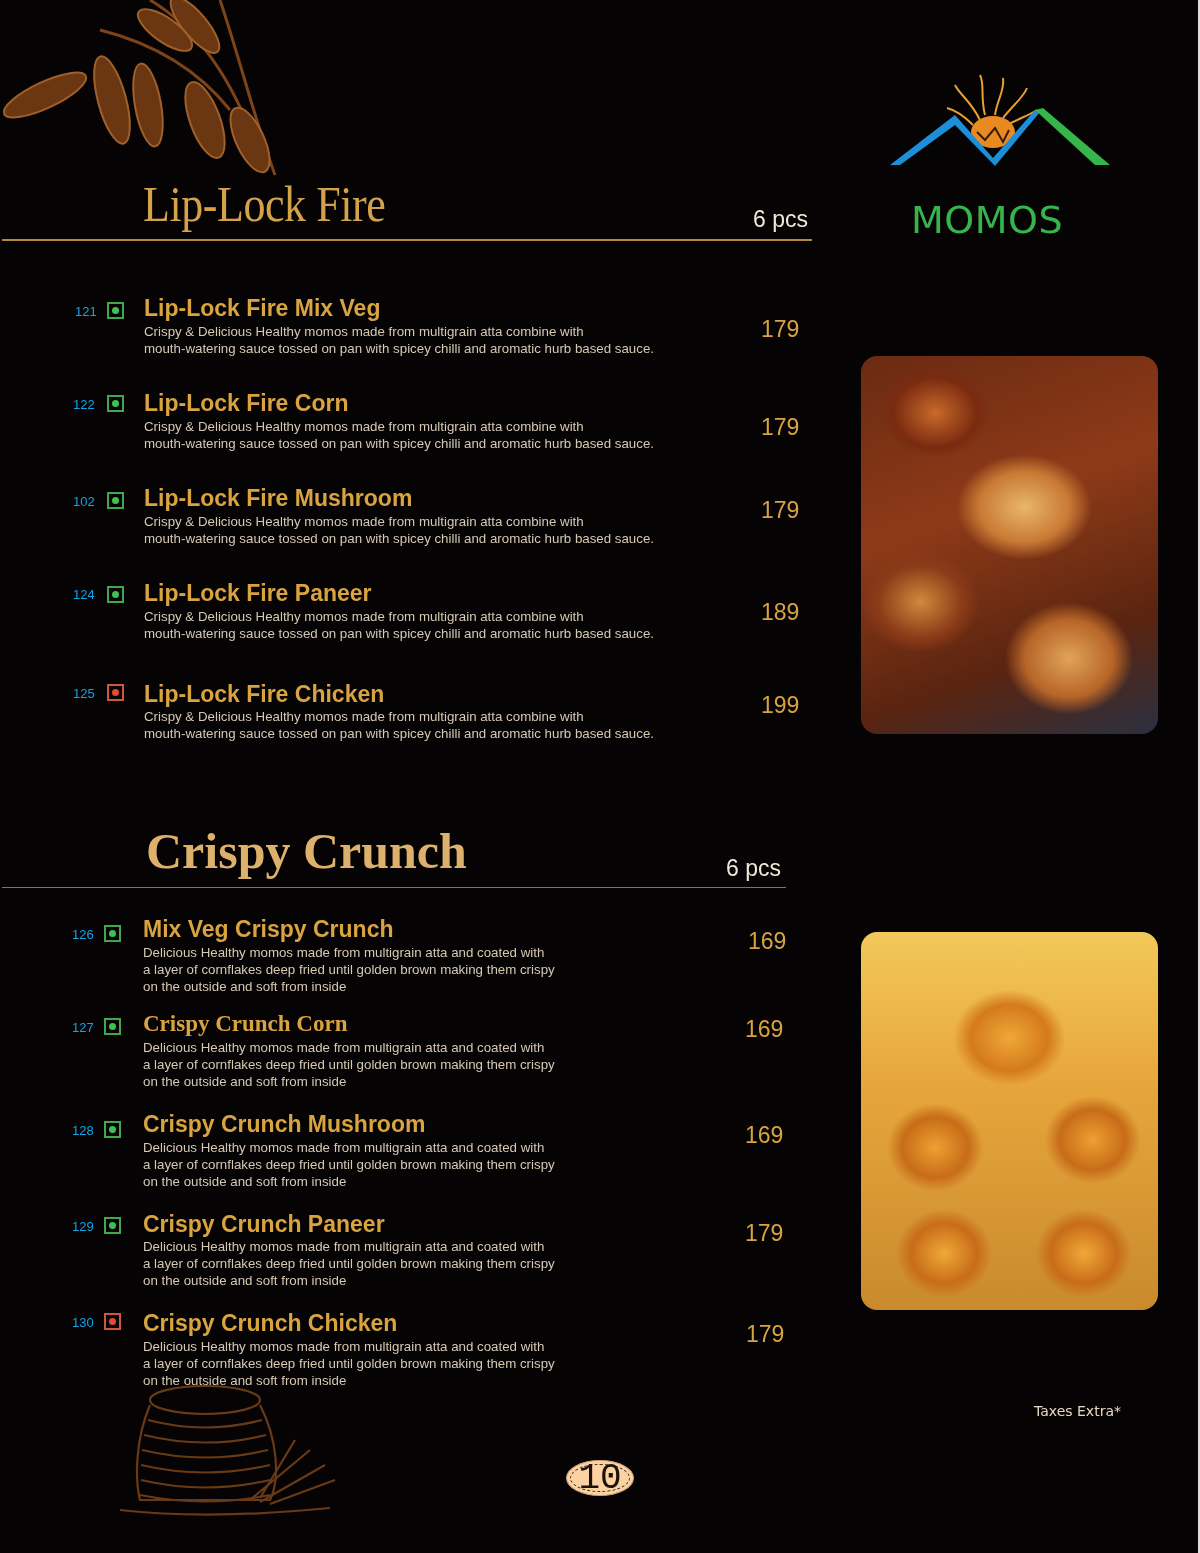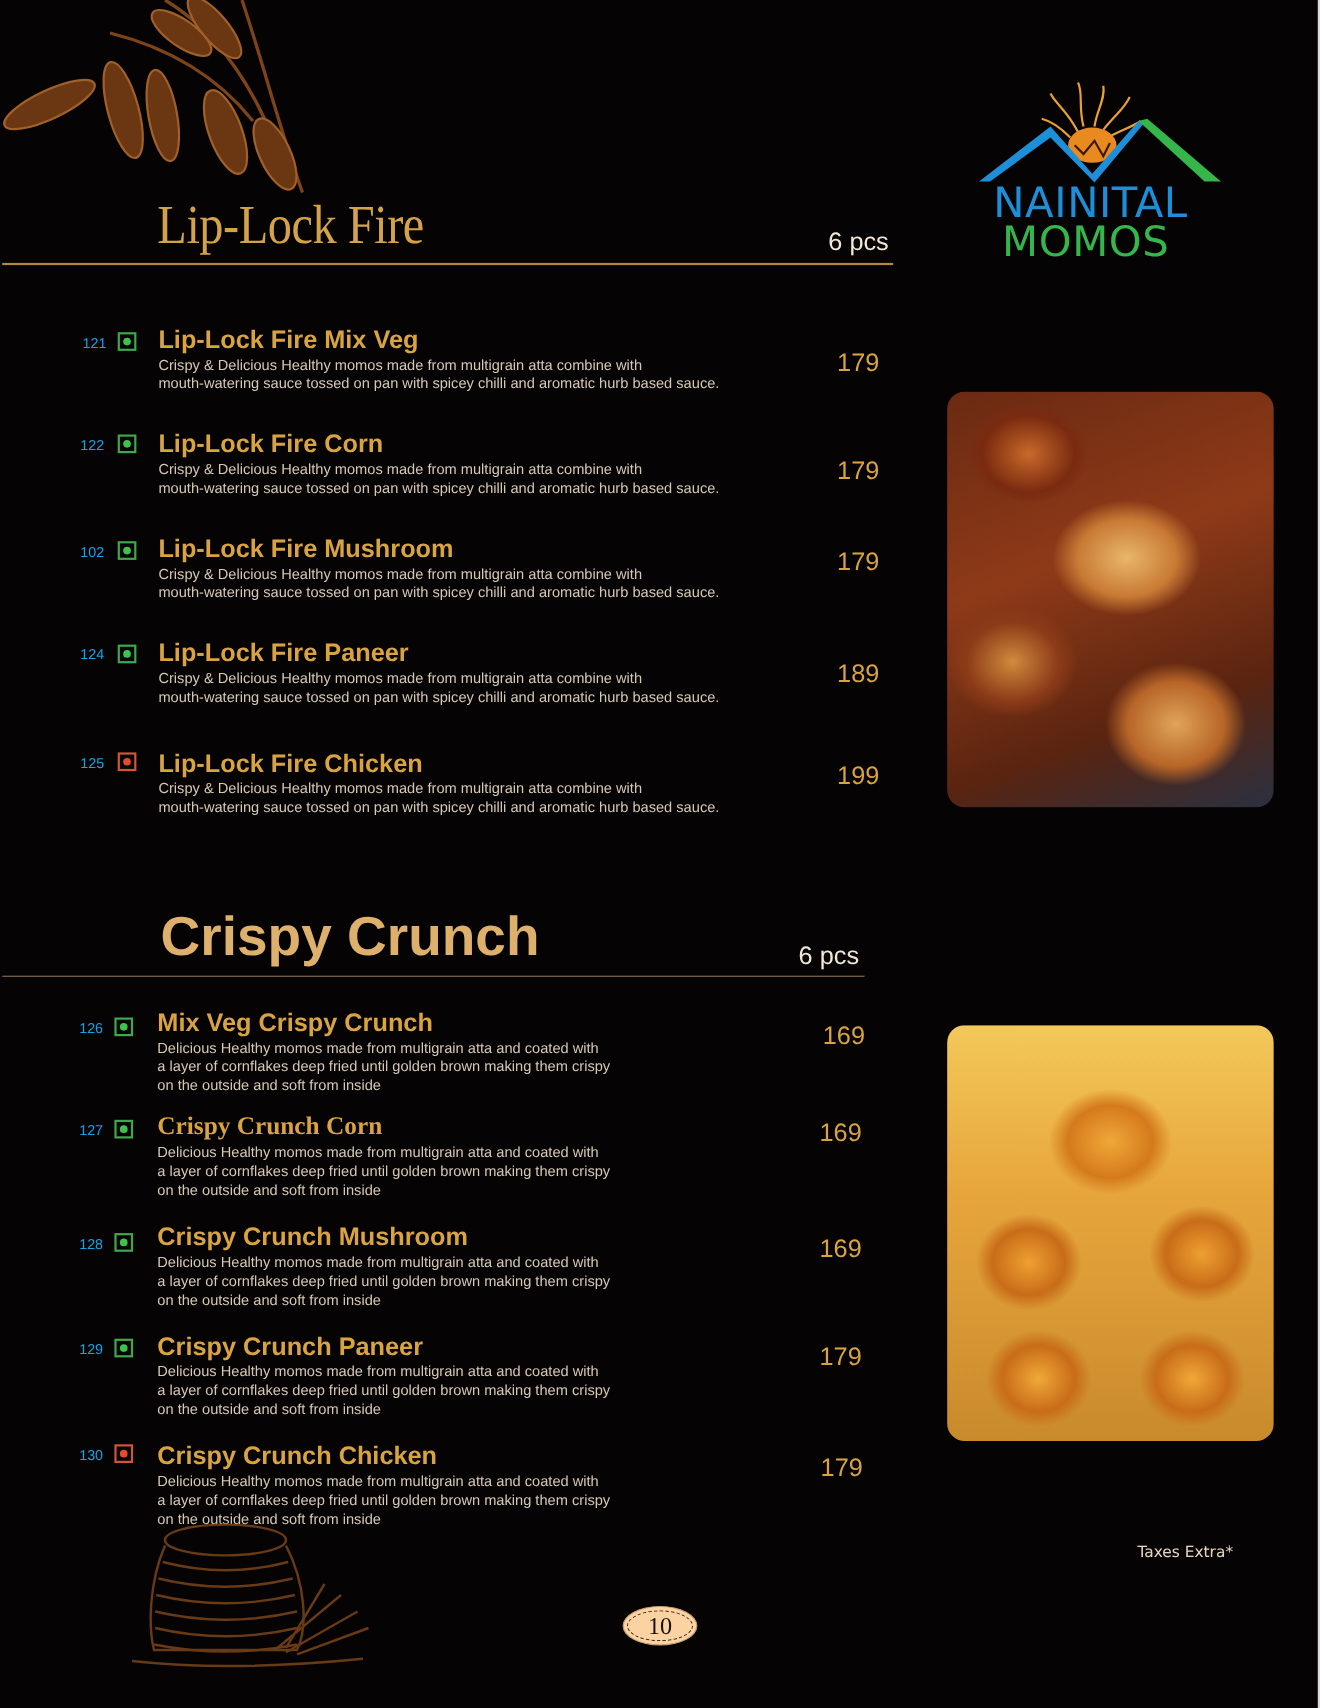--- a/index.html
+++ b/index.html
@@ -14,21 +14,21 @@
   
   .logo { position: absolute; left: 885px; top: 70px; width: 230px; height: 180px; }
   .logo-word1 { position: absolute; left: 18px; top: 92px; font-family: "DejaVu Sans", sans-serif; font-size: 38px; font-weight: 400; color: #1d8fd8; letter-spacing: 0.5px; }
   .logo-word2 { position: absolute; left: 26px; top: 128px; font-family: "DejaVu Sans", sans-serif; font-size: 38px; font-weight: 400; color: #35b54a; letter-spacing: 0.5px; }
 
   
   .sec-title-1 { position: absolute; left: 143px; top: 175px; font-family: "Liberation Serif", serif; font-size: 50px; color: #d4a248; letter-spacing: -0.5px; transform: scaleX(0.88); transform-origin: left; }
   .sec-pcs-1 { position: absolute; left: 753px; top: 206px; font-size: 23px; color: #f2e6d6; }
   .sec-rule-1 { position: absolute; left: 2px; top: 239px; width: 810px; height: 2px; background: #b08a3a; }
 
-  .sec-title-2 { position: absolute; left: 146px; top: 822px; font-family: Liberation Sans, sans-serif; font-weight: 700; font-size: 50px; color: #ddb06c; }
+  .sec-title-2 { position: absolute; left: 146px; top: 822px; font-family: Liberation Serif, serif; font-weight: 700; font-size: 50px; color: #ddb06c; }
   .sec-pcs-2 { position: absolute; left: 726px; top: 855px; font-size: 23px; color: #f2e6d6; }
   .sec-rule-2 { position: absolute; left: 2px; top: 887px; width: 784px; height: 1px; background: #8c7050; }
 
   
   .item { position: absolute; }
   .item-num { position: absolute; font-size: 13px; color: #0ea5e9; }
   .veg-mark { position: absolute; width: 17px; height: 17px; border: 2px solid #3fa84a; }
   .veg-mark::after { content: ""; position: absolute; left: 3px; top: 3px; width: 7px; height: 7px; border-radius: 50%; background: #3fc14e; }
   .nonveg-mark { position: absolute; width: 17px; height: 17px; border: 2px solid #d0553a; }
   .nonveg-mark::after { content: ""; position: absolute; left: 3px; top: 3px; width: 7px; height: 7px; border-radius: 50%; background: #e34b2f; }
@@ -53,21 +53,21 @@
       radial-gradient(ellipse 60px 55px at 78% 55%, #eea032 0%, #c86c18 55%, transparent 80%),
       radial-gradient(ellipse 60px 55px at 28% 85%, #f0a838 0%, #c86c18 55%, transparent 80%),
       radial-gradient(ellipse 60px 55px at 75% 85%, #f0a838 0%, #c86c18 55%, transparent 80%),
       linear-gradient(180deg, #f3c85a 0%, #e7a63c 40%, #c98a2c 100%);
   }
 
   .taxes { position: absolute; left: 1034px; top: 1403px; font-family: "DejaVu Sans", sans-serif; font-size: 14px; color: #e6d7c2; }
 
   .page-num { position: absolute; left: 566px; top: 1460px; width: 68px; height: 36px; border-radius: 50%; background: #fbd3a3; border: 1px solid #caa070; display: flex; align-items: center; justify-content: center; }
   .page-num::before { content: ""; position: absolute; inset: 3px; border-radius: 50%; border: 1.5px dashed #3a2a1a; }
-  .page-num span { font-family: Liberation Serif, serif; font-size: 22px; color: #1a120a; position: relative; text-align: right; }
+  .page-num span { font-family: Liberation Mono, monospace; font-size: 36px; color: #1a120a; position: relative; text-align: right; }
 </style>
 </head>
 <body>
 
 <div class="page">
 
   <svg class="deco-wheat" viewBox="0 0 300 180">
     <g fill="none" stroke="#8a4a1c" stroke-width="3" opacity="0.9">
       <path d="M220 0 C 240 60, 255 120, 275 175"></path>
       <path d="M150 0 C 200 30, 230 80, 250 130"></path>
@@ -92,21 +92,20 @@
         <path d="M110 45 C 112 30, 120 20, 118 8"></path>
         <path d="M118 48 C 128 35, 138 28, 142 18"></path>
         <path d="M88 55 C 78 45, 70 40, 62 38"></path>
         <path d="M122 55 C 135 48, 145 45, 152 40"></path>
       </g>
       <ellipse cx="108" cy="62" rx="22" ry="16" fill="#e88a20"></ellipse>
       <path d="M92 62 L100 70 L110 58 L118 72 L124 60" stroke="#3a1a08" stroke-width="2" fill="none"></path>
       <polygon points="5,95 70,45 108,88 150,40 155,42 110,96 70,55 15,95" fill="#1d8fd8"></polygon>
       <polygon points="150,40 158,38 225,95 210,95" fill="#35b54a"></polygon>
     </svg>
-    <div class="logo-word1">NAINITAL</div>
     <div class="logo-word2">MOMOS</div>
   </div>
 
   <div class="sec-title-1">Lip-Lock Fire</div>
   <div class="sec-pcs-1">6 pcs</div>
   <div class="sec-rule-1"></div>
 
   <div class="item">
     <span class="item-num" style="left:75px;top:304px;">121</span>
     <span class="veg-mark" style="left:107px;top:302px;"></span>

